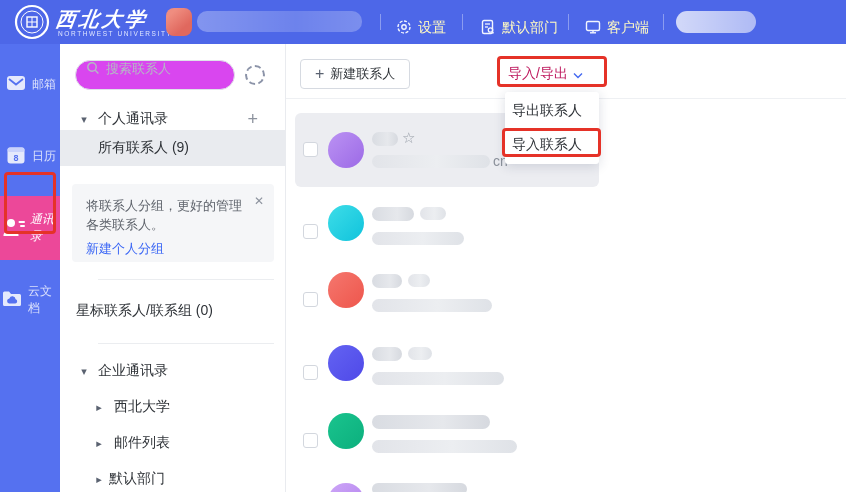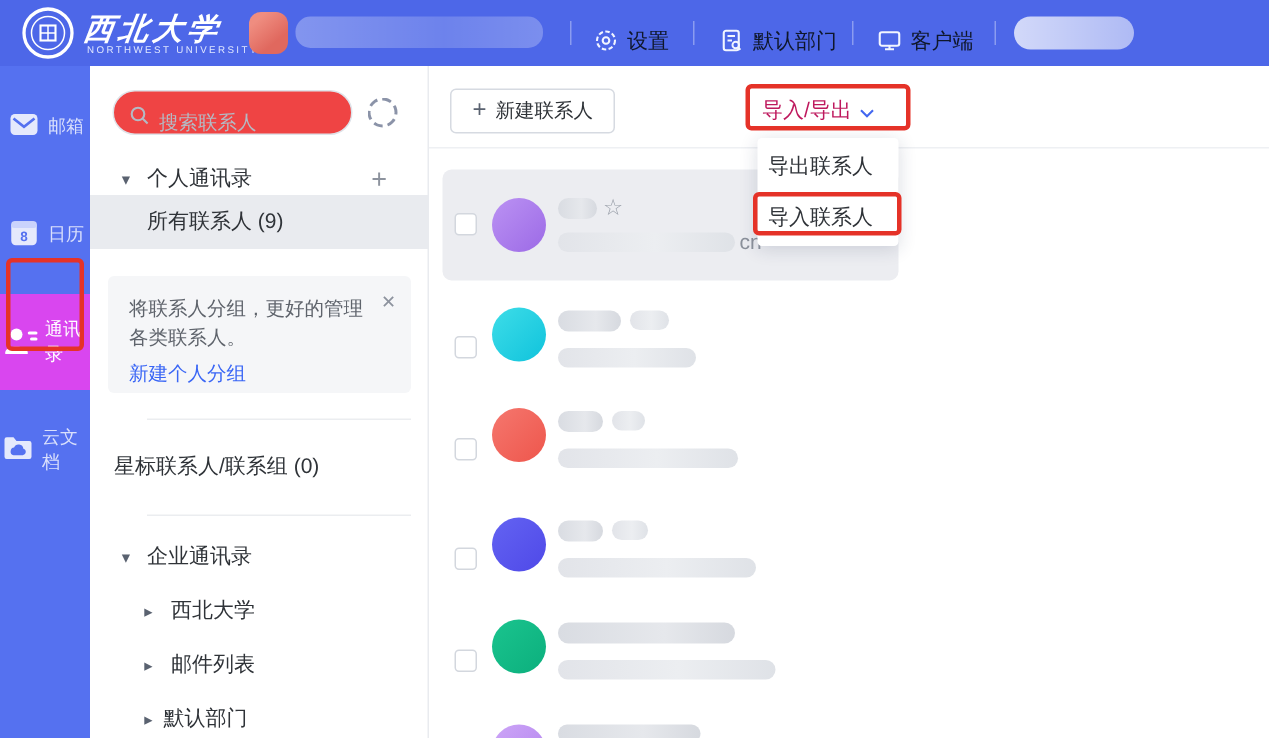--- a/index.html
+++ b/index.html
@@ -12,38 +12,38 @@
   .logo-seal { position:absolute; left:14px; top:4px; }
   .logo-cn { position:absolute; left:56px; top:6px; color:#fff; font-family:"DejaVu Serif",serif;
              font-weight:bold; font-style:italic; font-size:20px; letter-spacing:3px; transform:skewX(-8deg); }
   .logo-en { position:absolute; left:58px; top:30px; color:#dfe6ff; font-size:6.5px; letter-spacing:1.6px; }
   .hdr-avatar { position:absolute; left:166px; top:8px; width:26px; height:28px; border-radius:8px;
                 background:linear-gradient(140deg,#ef8d80 20%,#e0685e 70%); }
   .hdr-nameblur { position:absolute; left:197px; top:11px; width:165px; height:21px; border-radius:10px;
                   background:linear-gradient(90deg,rgba(255,255,255,.30),rgba(255,255,255,.18) 60%,rgba(255,255,255,.26)); }
   .hdr-div { position:absolute; top:14px; width:1px; height:16px; background:rgba(255,255,255,.35); }
   .hdr-item { position:absolute; top:0; height:56px; display:flex; align-items:center; gap:6px;
-              color:#0f172a; font-size:14px; cursor:pointer; }
+              color:#fef9c3; font-size:14px; cursor:pointer; }
   .hdr-blur2 { position:absolute; left:676px; top:11px; width:80px; height:22px; border-radius:11px;
                background:linear-gradient(90deg,rgba(255,255,255,.75),rgba(255,255,255,.55)); }
 
   
   .rail { position:absolute; left:0; top:44px; width:60px; height:448px; background:#5571f0; z-index:4; }
   .rail-item { position:relative; width:60px; height:64px; display:flex; flex-direction:row; align-items:center;
                justify-content:center; gap:4px; color:rgba(255,255,255,.78); font-size:12px; cursor:pointer; }
   .rail-item .ri-icon { opacity:.85; }
-  .rail-item.active { background:#d946ef; color:#fff; }
+  .rail-item.active { background:#ec4899; color:#fff;font-style:italic; }
   .rail-item.active .ri-icon { opacity:1; }
   .rail-gap { height:8px; }
 
   
   .panel { position:absolute; left:60px; top:44px; width:226px; height:448px; background:#fff;
            border-right:1px solid #e9ebef; z-index:3; }
   .search-box { position:absolute; left:15px; top:16px; width:160px; height:30px; border:1px solid #dfe3e9;
-                border-radius:16px; display:flex; align-items:flex-end; padding:0 10px; gap:6px; background:#ef4444; }
+                border-radius:16px; display:flex; align-items:flex-start; padding:0 10px; gap:6px; background:#d946ef; }
   .search-box input { border:none; outline:none; width:110px; font-size:13px; color:#333; background:transparent; }
   .search-box input::placeholder { color:#b4bac4; }
   .refresh-btn { position:absolute; left:185px; top:21px; width:20px; height:20px; border-radius:50%;
                  border:2px dashed #8b93a8; cursor:pointer; }
   .tree-row { position:absolute; left:0; width:226px; height:30px; display:flex; align-items:center;
               font-size:14px; color:#2f3338; cursor:pointer; }
   .caret { font-size:11px; color:#5a6270; width:12px; display:inline-block; text-align:center; }
   .tree-plus { position:absolute; right:28px; font-size:18px; color:#8d939e; font-weight:300; }
   .sel-row { position:absolute; left:0; top:86px; width:226px; height:36px; background:#e9ebef;
              display:flex; align-items:center; font-size:14px; color:#2f3338; cursor:pointer; }

